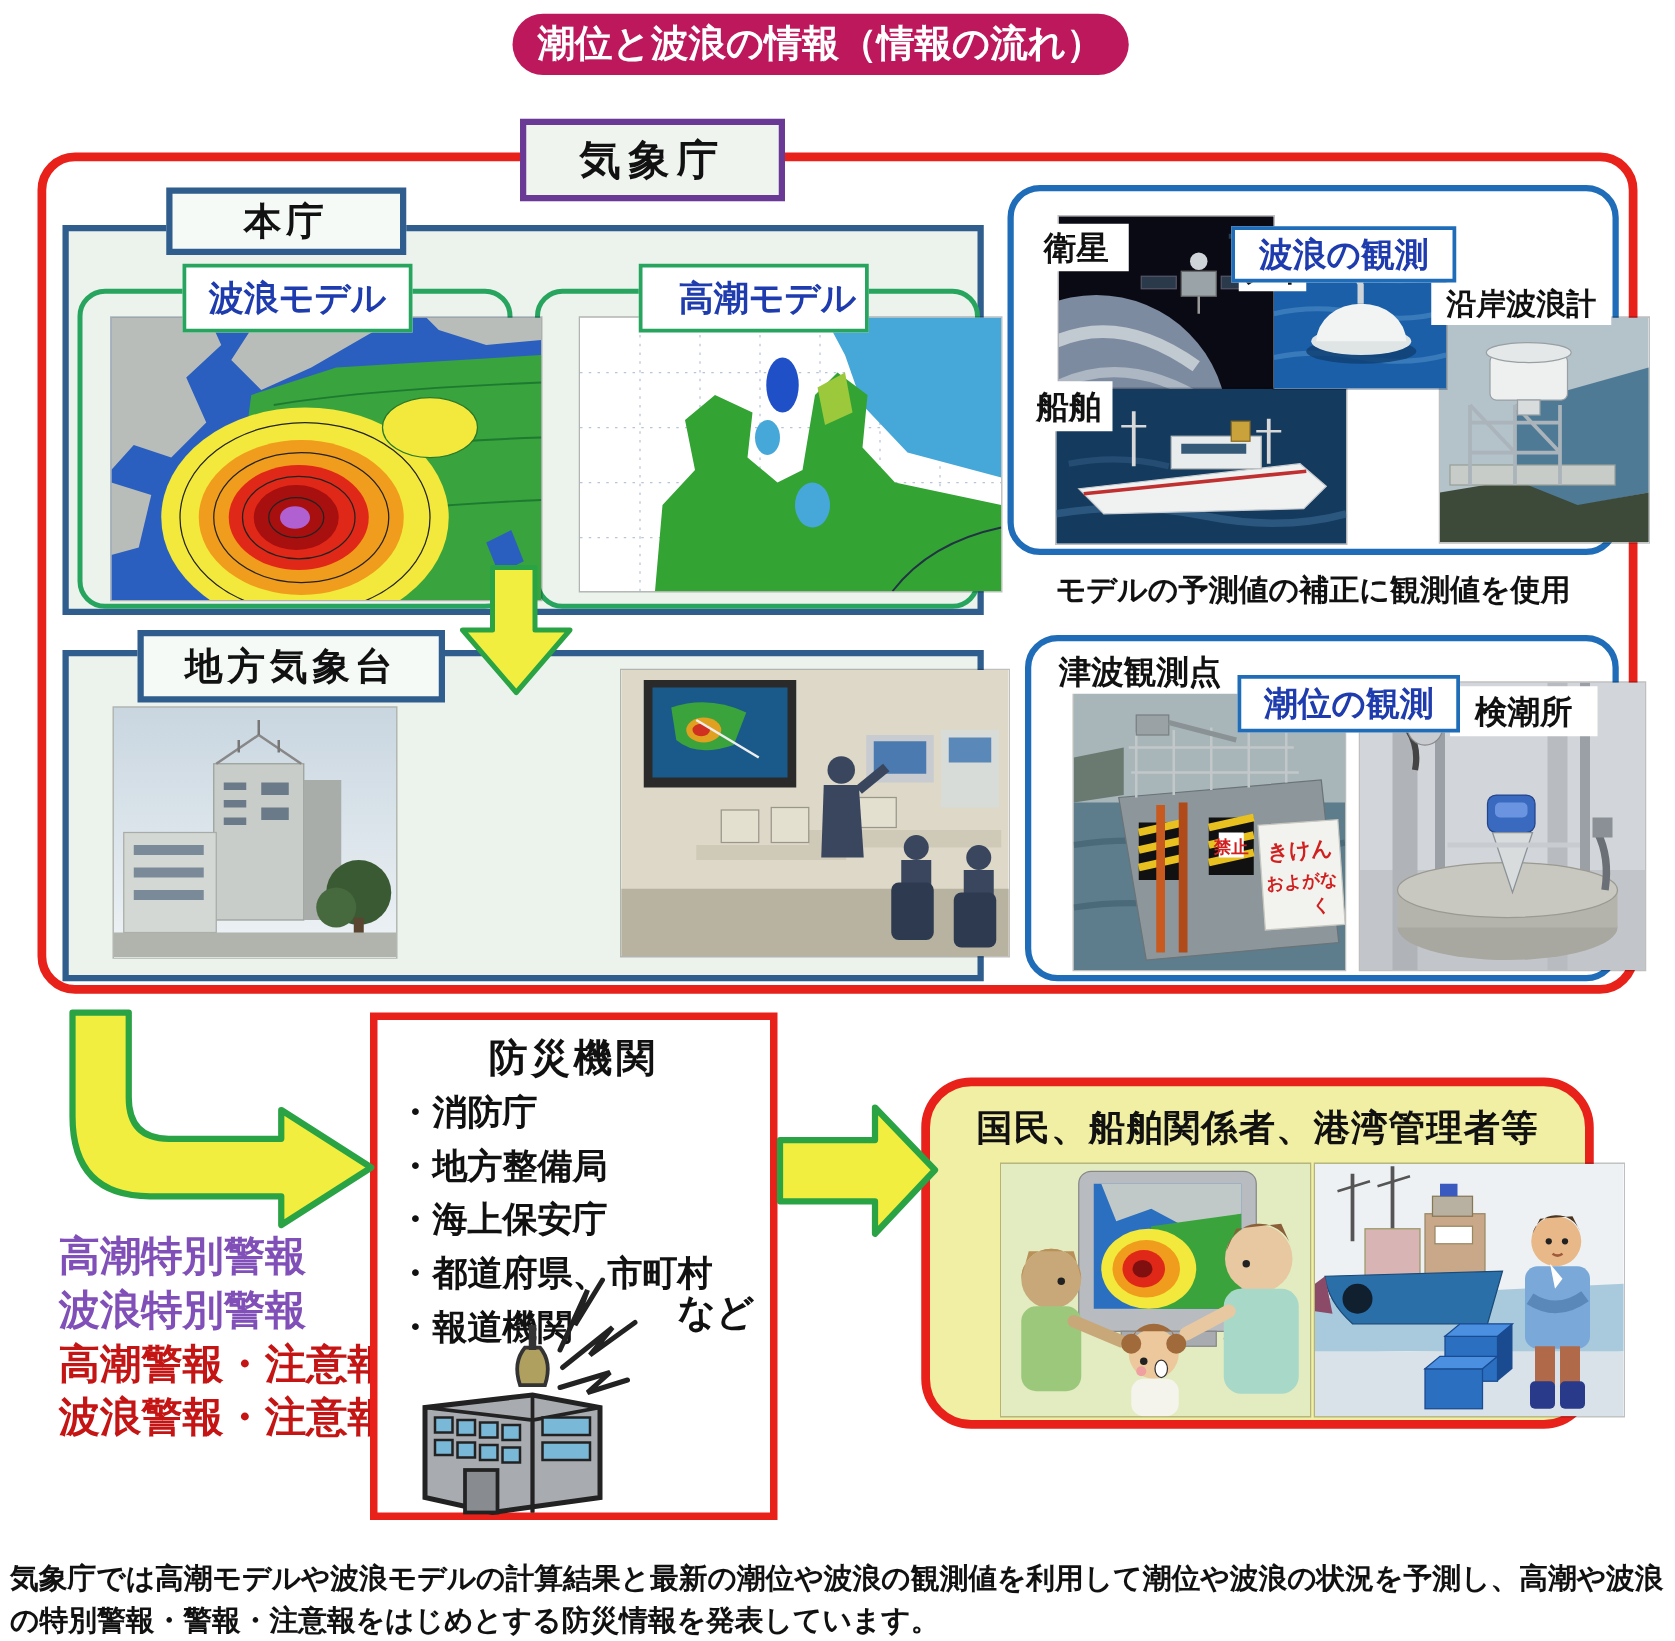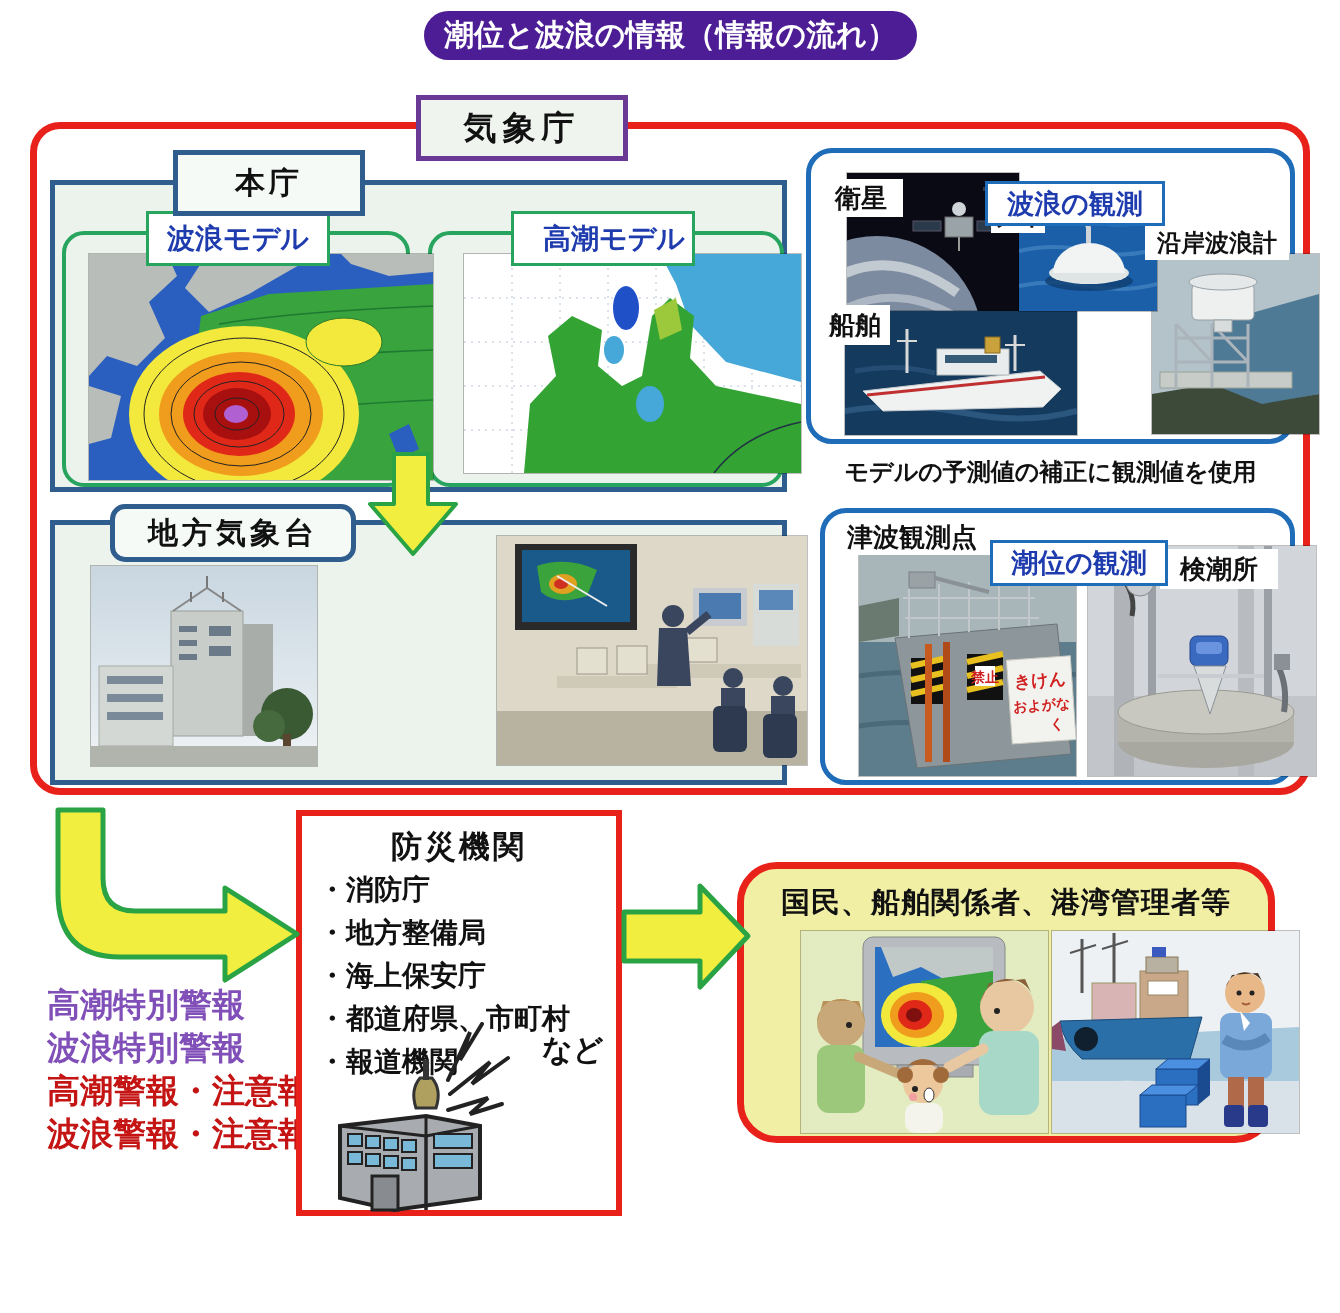--- a/index.html
+++ b/index.html
@@ -28,28 +28,28 @@
   .pubtitle{font-size:29px;font-weight:bold;color:#111;text-align:center;padding-top:14px;letter-spacing:1px;}
   .caption{font-size:23px;font-weight:600;color:#111;line-height:34px;}
   svg{display:block;}
   .arrow{z-index:5;}
 </style>
 </head>
 <body>
 
 <div class="stage">
 
-  <div class="abs pill ctr" style="left: 424px; top: 11px; width: 493px; height: 49px; background-color: #4c1d95;">潮位と波浪の情報（情報の流れ）</div>
+  <div class="abs pill ctr" style="left: 410px; top: 11px; width: 493px; height: 49px; background-color: #be185d;">潮位と波浪の情報（情報の流れ）</div>
 
   <div class="abs redbox" style="left: 30px; top: 122px; width: 1280px; height: 673px; border-color: rgb(232, 33, 26);"></div>
 
   <div class="abs jmabox ctr" style="left: 416px; top: 95px; width: 212px; height: 66px; letter-spacing: 6px; border-color: rgb(106, 57, 150);">気象庁</div>
 
   <div class="abs steelbox" style="left:50px;top:180px;width:737px;height:312px;"></div>
-  <div class="abs steellabel ctr" style="left:133px;top:150px;width:192px;height:66px;margin-left:40px;">本庁</div>
+  <div class="abs steellabel ctr" style="left:133px;top:150px;width:192px;height:54px;">本庁</div>
 
   <div class="abs greenbox" style="left:62px;top:231px;width:348px;height:256px;"></div>
   <div class="abs greenlabel ctr" style="left:146px;top:211px;width:184px;height:55px;">波浪モデル</div>
   <div class="abs photo" style="left:58px;top:254px;width:344px;height:226px;z-index:3;">
     <svg width="344" height="226" viewBox="0 0 344 226">
       <rect width="344" height="226" fill="#2a5fc0"></rect>
       <path d="M0,0 L78,0 L88,22 L60,48 L76,84 L48,112 L18,102 L0,122 Z" fill="#b9bdb9"></path>
       <path d="M118,0 L230,0 L205,14 L160,40 L120,58 L96,34 Z" fill="#b9bdb9"></path>
       <path d="M252,0 L344,0 L344,18 L300,22 L262,10 Z" fill="#b9bdb9"></path>
       <path d="M112,62 L180,40 L344,30 L344,226 L140,226 Q96,170 112,62 Z" fill="#39a33d"></path>
@@ -88,21 +88,21 @@
     </svg>
   </div>
 
   <div class="abs arrow" style="left:368px;top:452px;">
     <svg width="92" height="106" viewBox="0 0 92 106">
       <path d="M26,2 L60,2 L60,52 L88,52 L45,102 L2,52 L26,52 Z" fill="#f2ee3f" stroke="#2aa344" stroke-width="4" stroke-linejoin="round"></path>
     </svg>
   </div>
 
   <div class="abs steelbox" style="left:50px;top:520px;width:737px;height:265px;"></div>
-  <div class="abs steellabel ctr" style="left:110px;top:504px;width:246px;height:58px;border-radius:15px;">地方気象台</div>
+  <div class="abs steellabel ctr" style="left:110px;top:504px;width:246px;height:58px;">地方気象台</div>
 
   <div class="abs photo" style="left:60px;top:566px;width:226px;height:200px;">
     <svg width="226" height="200" viewBox="0 0 226 200">
       <defs>
           <linearGradient id="sky1" x1="0" y1="0" x2="0" y2="1">
         <stop offset="0" stop-color="#c9d6e0"></stop>
             <stop offset="1" stop-color="#eef3f6"></stop>
           </linearGradient>
         </defs>
       <rect width="226" height="200" fill="url(#sky1)"></rect>
@@ -419,14 +419,15 @@
         <path d="M172,108 Q194,122 216,106" stroke="#5a88b8" stroke-width="10" fill="none"></path>
         <path d="M188,80 L198,92 L192,100 Z" fill="#fff"></path>
         <rect x="176" y="146" width="16" height="32" fill="#b06a4a"></rect>
           <rect x="196" y="146" width="16" height="32" fill="#b06a4a"></rect>
         <rect x="172" y="174" width="20" height="22" rx="4" fill="#2a3a8a"></rect>
           <rect x="196" y="174" width="20" height="22" rx="4" fill="#2a3a8a"></rect>
       </svg>
     </div>
   </div>
 
+  <div class="abs caption" style="left:8px;top:1245px;width:1326px;">気象庁では高潮モデルや波浪モデルの計算結果と最新の潮位や波浪の観測値を利用して潮位や波浪の状況を予測し、高潮や波浪の特別警報・警報・注意報をはじめとする防災情報を発表しています。</div>
 
 </div>
 
 </body></html>

